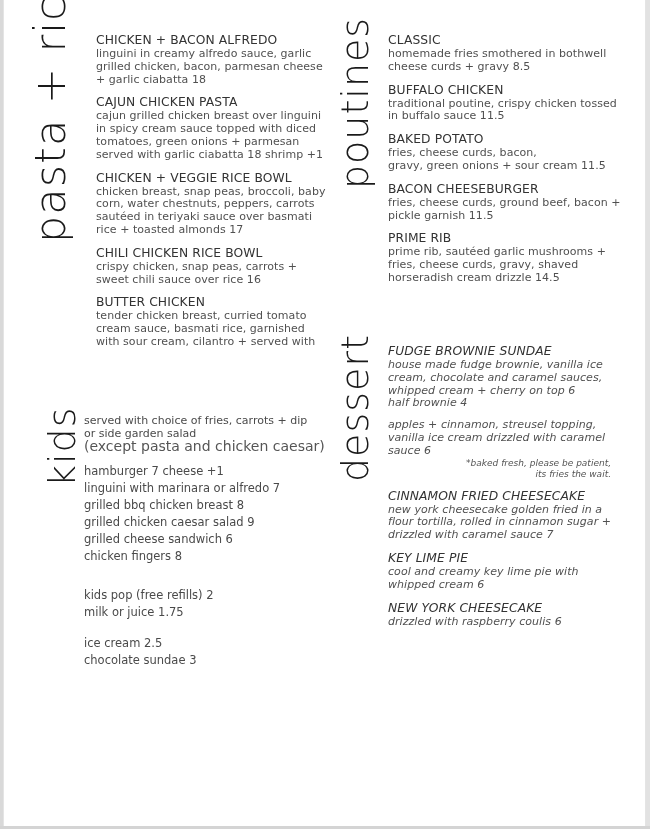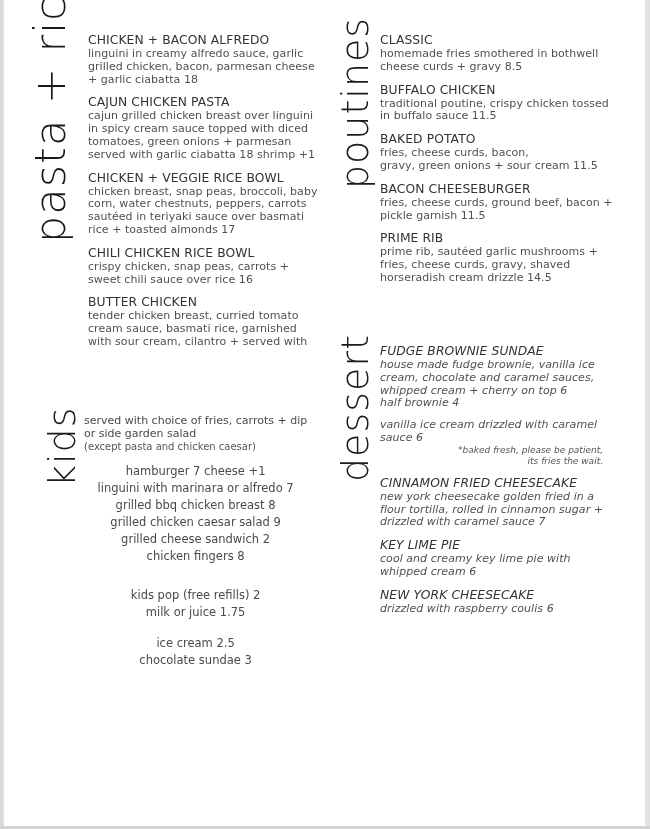--- a/index.html
+++ b/index.html
@@ -45,21 +45,21 @@
       transform: rotate(-90deg);
       letter-spacing: 1px;
       line-height: 1;
     }
     .col {
       position: absolute;
       font-family: "DejaVu Sans", sans-serif;
       color: #4a4a4a;
     }
     .item {
-      margin: 0 0 9px 4px;
+      margin: 0 0 9px 12px;
     }
     .item-name {
       font-size: 12.3px;
       color: #333333;
       line-height: 15px;
       letter-spacing: 0.1px;
       white-space: nowrap;
     }
     .item-desc {
       font-size: 11px;
@@ -73,30 +73,29 @@
       line-height: 11px;
       color: #555555;
       white-space: nowrap;
       text-align: right;
     }
     .kids-line {
       font-size: 11.5px;
       line-height: 17px;
       color: #4a4a4a;
       white-space: nowrap;
-      text-align: center;
     }
     .kids-intro {
       font-size: 11px;
       line-height: 13px;
       color: #4a4a4a;
       white-space: nowrap;
     }
     .kids-note {
-      font-size: 10px;
+      font-size: 14px;
       line-height: 13px;
       color: #555555;
       white-space: nowrap;
     }
     .spacer-s { height: 10px; }
   </style>
 </head>
 <body>
 
 <div class="page">
@@ -141,21 +140,21 @@
 
   <div class="col" style="left:81px; top:414px;">
     <div class="kids-intro">served with choice of fries, carrots + dip</div>
     <div class="kids-intro">or side garden salad</div>
     <div class="kids-note">(except pasta and chicken caesar)</div>
     <div class="spacer-s"></div>
     <div class="kids-line">hamburger  7    cheese  +1</div>
     <div class="kids-line">linguini with marinara or alfredo  7</div>
     <div class="kids-line">grilled bbq chicken breast  8</div>
     <div class="kids-line">grilled chicken caesar salad  9</div>
-    <div class="kids-line">grilled cheese sandwich  2</div>
+    <div class="kids-line">grilled cheese sandwich  6</div>
     <div class="kids-line">chicken fingers  8</div>
     <div style="height:22px;"></div>
     <div class="kids-line">kids pop (free refills)  2</div>
     <div class="kids-line">milk or juice  1.75</div>
     <div style="height:14px;"></div>
     <div class="kids-line">ice cream  2.5</div>
     <div class="kids-line">chocolate sundae  3</div>
   </div>
 
   <div class="section-title" style="left:333px; top:189px; font-size:38px;">poutines</div>
@@ -193,20 +192,21 @@
 
   <div class="col" style="left:373px; top:344px;font-style:italic;">
     <div class="item">
       <div class="item-name">FUDGE BROWNIE SUNDAE</div>
       <div class="item-desc">house made fudge brownie, vanilla ice</div>
       <div class="item-desc">cream, chocolate and caramel sauces,</div>
       <div class="item-desc">whipped cream + cherry on top  6</div>
       <div class="item-desc">half brownie  4</div>
     </div>
     <div class="item">
+      <div class="item-desc">apples + cinnamon, streusel topping,</div>
       <div class="item-desc">vanilla ice cream drizzled with caramel</div>
       <div class="item-desc">sauce  6</div>
       <div class="item-note">*baked fresh, please be patient,</div>
       <div class="item-note">its fries the wait.</div>
     </div>
     <div class="item">
       <div class="item-name">CINNAMON FRIED CHEESECAKE</div>
       <div class="item-desc">new york cheesecake golden fried in a</div>
       <div class="item-desc">flour tortilla, rolled in cinnamon sugar +</div>
       <div class="item-desc">drizzled with caramel sauce  7</div>

